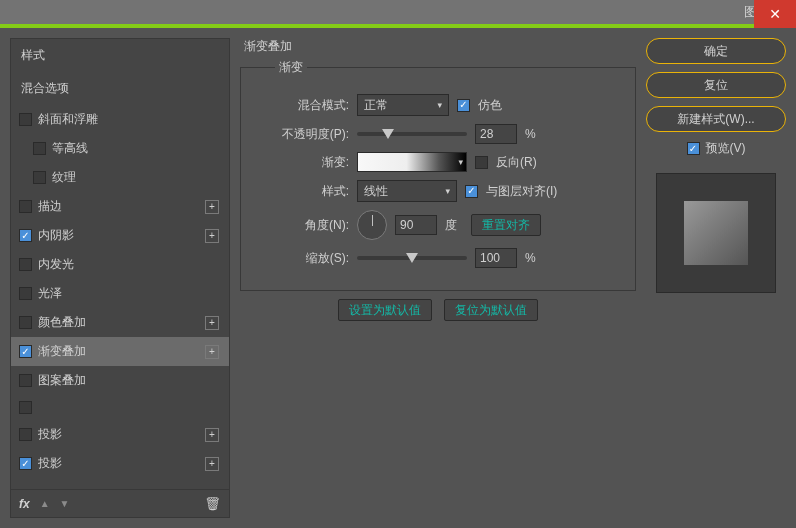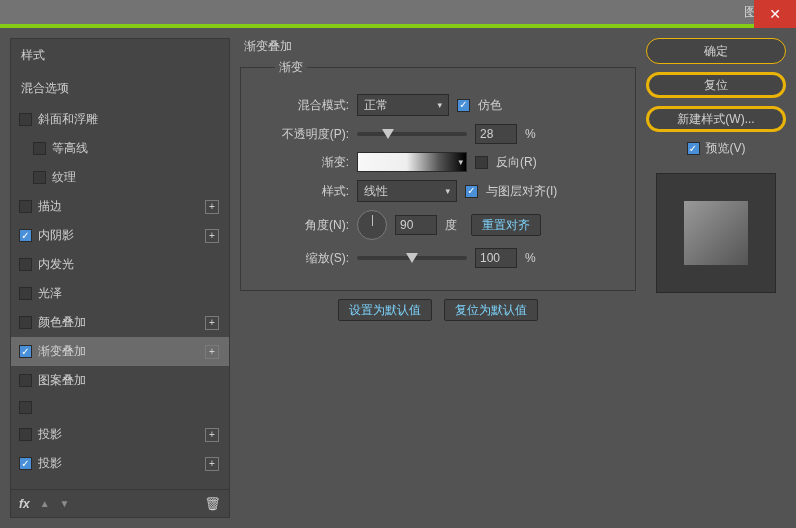--- a/index.html
+++ b/index.html
@@ -35,24 +35,24 @@
 .select.w100 { width: 100px; }
 .select-arrow { font-size: 9px; }
 .slider-track { height: 4px; background: #3a3a3a; position: relative; flex: 1; max-width: 110px; border-radius: 2px; }
 .slider-thumb { position: absolute; width: 0; height: 0; border-left: 6px solid transparent; border-right: 6px solid transparent; border-top: 10px solid #c8c8c8; top: -3px; transform: translateX(-50%); }
 .num-input { width: 42px; height: 20px; background: #454545; border: 1px solid #2a2a2a; color: #d0d0d0; padding: 0 4px; font-size: 12px; display: flex; align-items: center; }
 .unit { font-size: 12px; width: 14px; }
 .gradient-preview { width: 110px; height: 20px; background: linear-gradient(to right, #f8f8f8 0%, #eee 45%, #555 75%, #000 100%); border: 1px solid #2a2a2a; cursor: pointer; position: relative; }
 .grad-arrow { position: absolute; right: 3px; top: 4px; font-size: 9px; color: #ccc; }
 .angle-dial { width: 30px; height: 30px; border: 1px solid #7a7a7a; border-radius: 50%; position: relative; background: #454545; }
 .angle-hand { position: absolute; width: 1px; height: 11px; background: #c0c0c0; left: 50%; top: 4px; transform-origin: bottom center; }
-.btn { height: 22px; background: #454545; border: 1px solid #2a2a2a; color: #7dd3fc; padding: 0 10px; cursor: pointer; display: inline-flex; align-items: center; font-size: 12px; border-radius: 2px; }
+.btn { height: 22px; background: #454545; border: 1px solid #2a2a2a; color: #14b8a6; padding: 0 10px; cursor: pointer; display: inline-flex; align-items: center; font-size: 12px; border-radius: 2px; }
 .btn-row { display: flex; gap: 12px; justify-content: center; margin-top: 8px; }
 .right-col { width: 140px; display: flex; flex-direction: column; gap: 8px; align-items: stretch; }
-.pill-btn { height: 26px; border: 3px solid #eab308; border-radius: 14px; background: #454545; display: flex; align-items: center; justify-content: center; cursor: pointer; font-size: 12px; }
+.pill-btn { height: 26px; border: 1px solid #eab308; border-radius: 14px; background: #454545; display: flex; align-items: center; justify-content: center; cursor: pointer; font-size: 12px; }
 .pill-btn.primary { border: 1px solid #eab308; }
 .preview-chk-row { display: flex; align-items: center; justify-content: center; gap: 6px; }
 .preview-box { width: 120px; height: 120px; background: #3a3a3a; border: 1px solid #2a2a2a; margin: 8px auto 0; display: flex; align-items: center; justify-content: center; }
 .preview-inner { width: 64px; height: 64px; background: linear-gradient(135deg, #999 0%, #555 100%); }
 </style>
 </head>
 <body>
 
 <div class="titlebar">
   <span class="title">图层样式</span>

